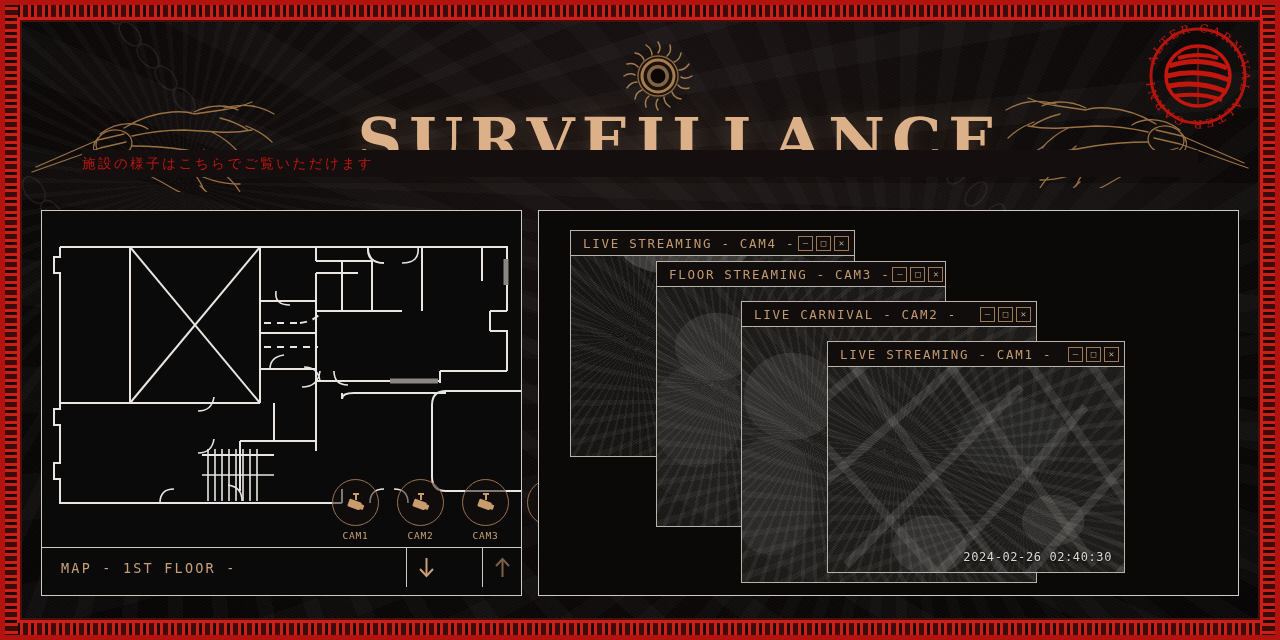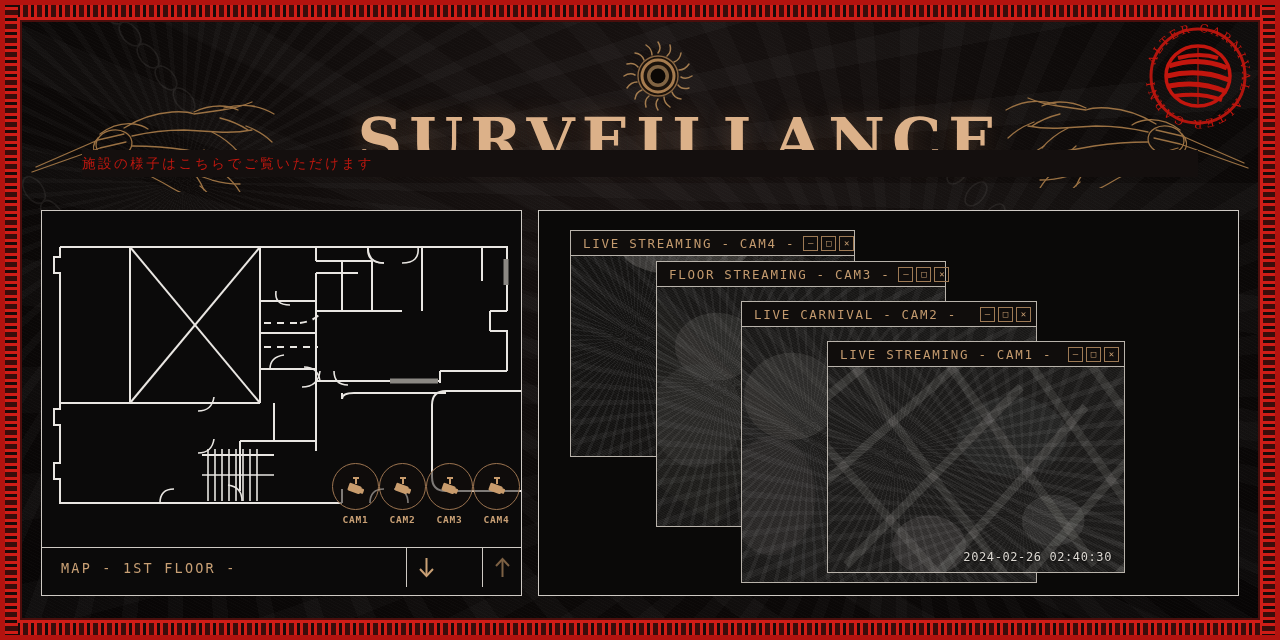--- a/index.html
+++ b/index.html
@@ -154,25 +154,24 @@
     z-index: 14;
   }
   #map-svg-wrap {
     position: absolute;
     left: 0; top: 0;
     width: 479px; height: 340px;
     overflow: hidden;
   }
   .cam-icon-row {
     position: absolute;
-    left: 290px; top: 252px;
+    left: 290px; top: 268px;
     display: flex;
-    gap: 0;
+    gap: 18px;
     z-index: 3;
-    font-weight: bold;
   }
   .cam-chip { width: 47px; text-align: center; }
   .cam-circle {
     width: 47px; height: 47px;
     border-radius: 50%;
     border: 1px solid #9c7450;
     display: flex; align-items: center; justify-content: center;
     background: rgba(20,14,11,.5);
   }
   .cam-chip-label {
@@ -221,21 +220,21 @@
     border: 1px solid #b9b3ab;
     background: #0c0b0a;
   }
   .cam-title {
     height: 25px;
     background: #100d0c;
     border-bottom: 1px solid #b9b3ab;
     display: flex;
     align-items: center;
     padding: 0 5px 0 12px;
-    gap: 8px;
+    gap: 2px;
   }
   .cam-title-text {
     flex: 1;
     font-size: 12.5px;
     letter-spacing: 1.7px;
     color: #c39a6e;
     white-space: nowrap;
   }
   .win-btns { display: flex; gap: 3px; }
   .win-btn {

